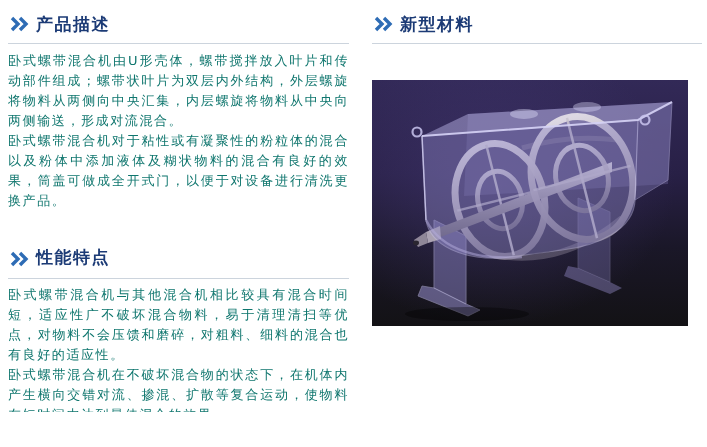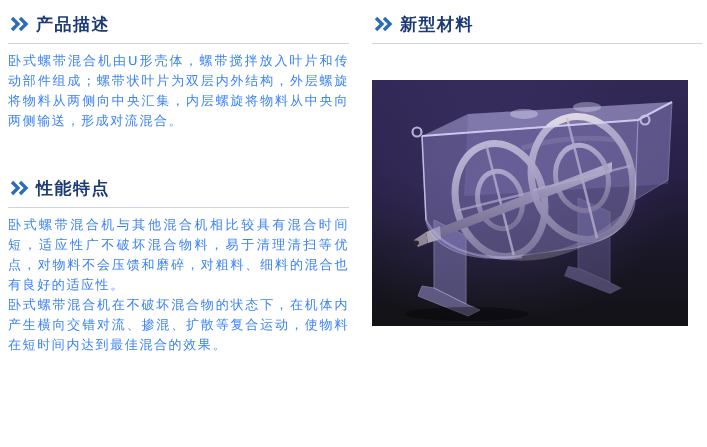--- a/index.html
+++ b/index.html
@@ -4,31 +4,31 @@
 <style>
   html,body{margin:0;padding:0;background:#ffffff;}
   .page{
     position:relative;width:707px;height:412px;background:#ffffff;overflow:hidden;
     font-family:"DejaVu Sans","Liberation Sans",sans-serif;
   }
   .col{position:absolute;top:12px;}
   .col-left{left:8px;width:341px;}
   .col-right{left:372px;width:330px;}
   .section{display:block;}
-  .section + .section{margin-top:45px;}
+  .section + .section{margin-top:36px;font-family:Liberation Mono, monospace;}
   .sec-header{
     display:flex;align-items:center;gap:7px;margin:0;
     padding:2px 0 9px 2px;border-bottom:1px solid #ccd4dd;
   }
   .chev{display:inline-flex;flex:0 0 auto;}
   .sec-title{
     font-size:17px;font-weight:bold;color:#1c3b76;letter-spacing:1.5px;line-height:20px;
   }
   .sec-body{
-    margin-top:7px;font-size:13px;color:#3b82f6;line-height:20px;
+    margin-top:7px;font-size:13px;color:#0f766e;line-height:20px;
     text-align:justify;text-justify:inter-character;letter-spacing:1.6px;
   }
   .sec-body p{margin:0;}
   .product-image{
     margin-top:36px;width:316px;height:246px;line-height:0;
   }
 </style>
 </head>
 <body>
 
@@ -41,20 +41,21 @@
         <span class="chev">
           <svg width="19" height="16" viewBox="0 0 19 16">
             <polyline points="2,2 8,8 2,14" fill="none" stroke="#2e6cb5" stroke-width="3.4"></polyline>
             <polyline points="10,2 16,8 10,14" fill="none" stroke="#2e6cb5" stroke-width="3.4"></polyline>
           </svg>
         </span>
         <span class="sec-title">产品描述</span>
       </h2>
       <div class="sec-body">
         <p>卧式螺带混合机由U形壳体，螺带搅拌放入叶片和传动部件组成；螺带状叶片为双层内外结构，外层螺旋将物料从两侧向中央汇集，内层螺旋将物料从中央向两侧输送，形成对流混合。</p>
+        <p>卧式螺带混合机对于粘性或有凝聚性的粉粒体的混合以及粉体中添加液体及糊状物料的混合有良好的效果，筒盖可做成全开式门，以便于对设备进行清洗更换产品。</p>
       </div>
     </div>
 
     <div class="section">
       <h2 class="sec-header">
         <span class="chev">
           <svg width="19" height="16" viewBox="0 0 19 16">
             <polyline points="2,2 8,8 2,14" fill="none" stroke="#2e6cb5" stroke-width="3.4"></polyline>
             <polyline points="10,2 16,8 10,14" fill="none" stroke="#2e6cb5" stroke-width="3.4"></polyline>
           </svg>

